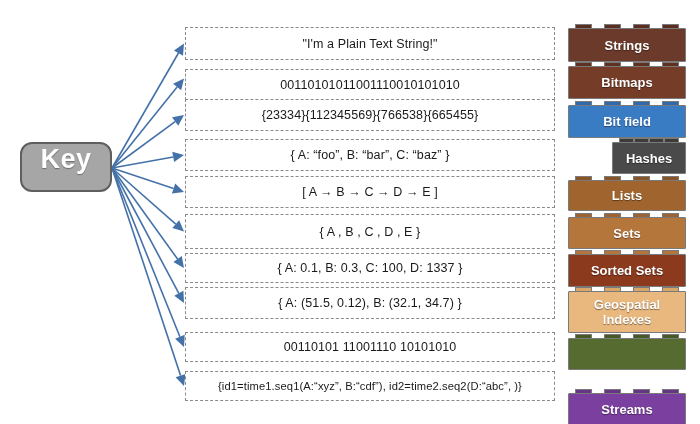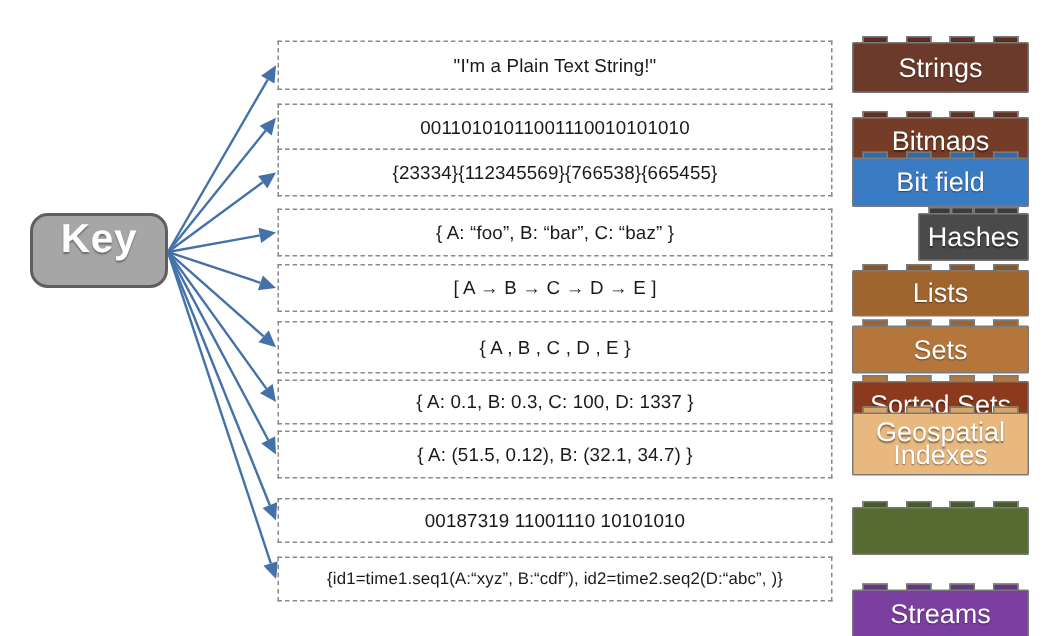--- a/index.html
+++ b/index.html
@@ -82,22 +82,22 @@
     z-index:-1;
   }
   .brick .studs i{
     display:block;
     width:17px;height:5px;
     border:1px solid #7a7a7a;
     border-bottom:none;
     box-sizing:border-box;
   }
   .brick .btext{
-    font-size:18px;
-    font-weight:normal;
+    font-size:13px;
+    font-weight:bold;
     color:#ffffff;
     text-align:center;
     line-height:15px;
     text-shadow:0 1px 1px rgba(0,0,0,.45);
     padding:0 3px;
   }
 </style>
 </head>
 <body>
 
@@ -141,21 +141,21 @@
             <i style="background: rgb(90, 47, 33);"></i>
             <i style="background: rgb(90, 47, 33);"></i>
             <i style="background: rgb(90, 47, 33);"></i>
           </div>
           <div class="btext">Strings</div>
         </div>
       </div>
       <div class="value-box" style="top: 69px; height: 31px;">
         <span class="vtext">00110101011001110010101010</span>
       </div>
-      <div class="brick" style="top: 78px; height: 33px;">
+      <div class="brick" style="top: 66px; height: 33px;">
         <div class="body" style="background: rgb(117, 61, 40);">
           <div class="studs">
             <i style="background: rgb(95, 48, 32);"></i>
             <i style="background: rgb(95, 48, 32);"></i>
             <i style="background: rgb(95, 48, 32);"></i>
             <i style="background: rgb(95, 48, 32);"></i>
           </div>
           <div class="btext">Bitmaps</div>
         </div>
       </div>
@@ -225,33 +225,33 @@
             <i style="background: rgb(181, 118, 60);"></i>
             <i style="background: rgb(181, 118, 60);"></i>
             <i style="background: rgb(181, 118, 60);"></i>
           </div>
           <div class="btext">Sorted Sets</div>
         </div>
       </div>
       <div class="value-box" style="top: 287px; height: 32px;">
         <span class="vtext">{ A: (51.5, 0.12), B: (32.1, 34.7)  }</span>
       </div>
-      <div class="brick" style="top: 275px; height: 42px;">
+      <div class="brick" style="top: 291px; height: 42px;">
         <div class="body" style="background: rgb(232, 184, 126);">
           <div class="studs">
             <i style="background: rgb(216, 166, 102);"></i>
             <i style="background: rgb(216, 166, 102);"></i>
             <i style="background: rgb(216, 166, 102);"></i>
             <i style="background: rgb(216, 166, 102);"></i>
           </div>
           <div class="btext">Geospatial Indexes</div>
         </div>
       </div>
       <div class="value-box" style="top: 332px; height: 30px;">
-        <span class="vtext">00187319 11001110 10101010</span>
+        <span class="vtext">00110101 11001110 10101010</span>
       </div>
       <div class="brick" style="top: 338px; height: 32px;">
         <div class="body" style="background: rgb(85, 107, 47);">
           <div class="studs">
             <i style="background: rgb(70, 90, 38);"></i>
             <i style="background: rgb(70, 90, 38);"></i>
             <i style="background: rgb(70, 90, 38);"></i>
             <i style="background: rgb(70, 90, 38);"></i>
           </div>
         </div>

